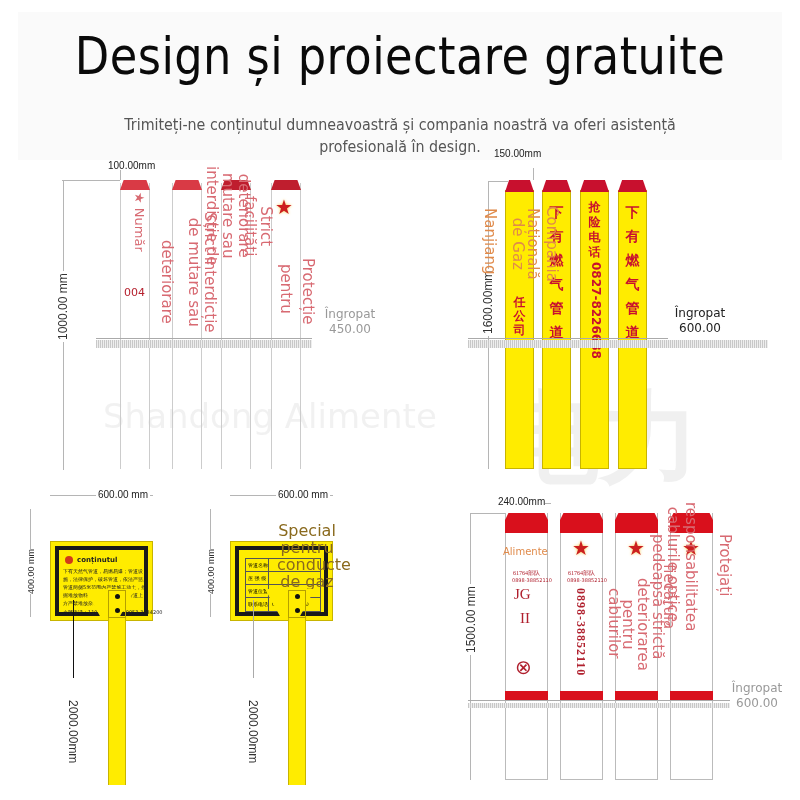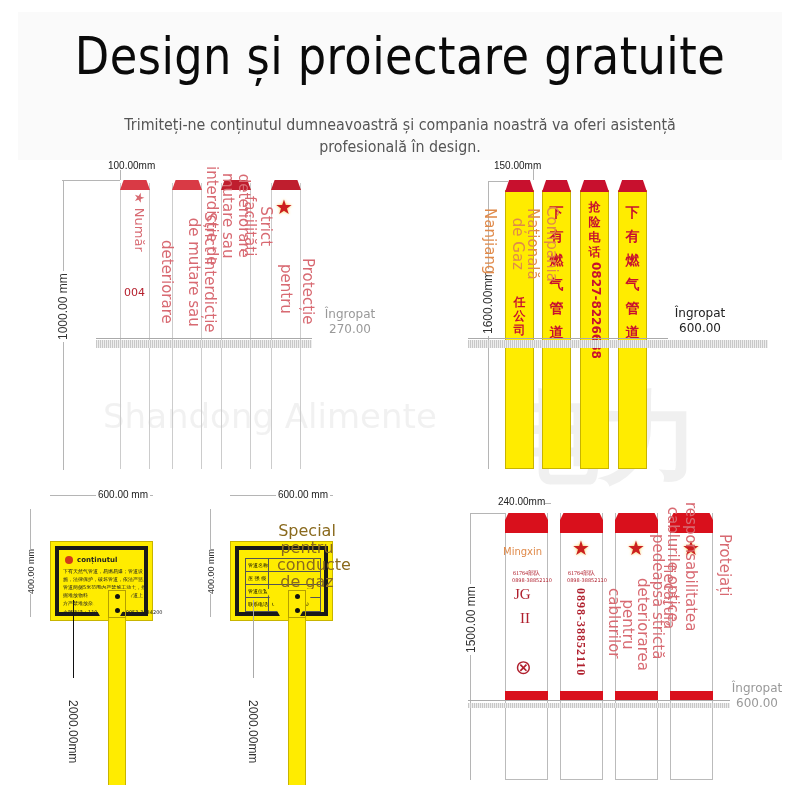--- a/index.html
+++ b/index.html
@@ -92,26 +92,26 @@
 interdicție de</div>
   <div class="vt" style="left:274px;top:196px;">Strict
 facilități</div>
   <div class="vt" style="left:294px;top:264px;">pentru</div>
   <div class="vt" style="left:316px;top:258px;">Protecție</div>
 
   <div class="ground-line" style="left:96px;top:338px;width:216px;"></div>
   <div class="ground" style="left:96px;top:340px;width:216px;"></div>
   <div class="buried" style="left:318px;top:307px;width:64px;">
     <div>Îngropat</div>
-    <div>270.00</div>
-  </div>
-</div>
-
-<div>
-  <div class="dim-text" style="left:494px;top:160px;">150.00mm</div>
+    <div>450.00</div>
+  </div>
+</div>
+
+<div>
+  <div class="dim-text" style="left:494px;top:148px;">150.00mm</div>
   <div class="dim-line" style="left:488px;top:181px;width:1px;height:288px;"></div>
   <div class="dim-line" style="left:488px;top:181px;width:20px;height:1px;"></div>
   <div class="dim-line" style="left:533px;top:168px;width:1px;height:12px;"></div>
   <div class="dim-v" style="left:481px;top:336px;background:#fff;padding:0 2px;">1600.00mm</div>
 
   <div class="postY" style="left:505px;top:190px;width:29px;height:279px;"></div>
   <div class="capY" style="left:505px;top:180px;width:29px;"></div>
   <div class="postY" style="left:542px;top:190px;width:29px;height:279px;"></div>
   <div class="capY" style="left:542px;top:180px;width:29px;"></div>
   <div class="postY" style="left:580px;top:190px;width:29px;height:279px;"></div>
@@ -229,21 +229,21 @@
   <div class="postW" style="left:560px;top:513px;width:43px;height:267px;border-bottom:1px solid #bbb;"></div>
   <div class="capW" style="left:560px;top:513px;width:43px;"></div>
   <div class="bandW" style="left:560px;top:691px;width:43px;"></div>
   <div class="postW" style="left:615px;top:513px;width:43px;height:267px;border-bottom:1px solid #bbb;"></div>
   <div class="capW" style="left:615px;top:513px;width:43px;"></div>
   <div class="bandW" style="left:615px;top:691px;width:43px;"></div>
   <div class="postW" style="left:670px;top:513px;width:43px;height:267px;border-bottom:1px solid #bbb;"></div>
   <div class="capW" style="left:670px;top:513px;width:43px;"></div>
   <div class="bandW" style="left:670px;top:691px;width:43px;"></div>
 
-  <div class="abs" style="left:503px;top:546px;font-size:10px;color:#e08a4a;">Mingxin</div>
+  <div class="abs" style="left:503px;top:546px;font-size:10px;color:#e08a4a;">Alimente</div>
   <div class="abs" style="left:513px;top:569px;font-size:6px;color:#b0202e;font-family:'Liberation Serif',serif;">61764部队</div>
   <div class="abs" style="left:512px;top:577px;font-size:5px;color:#b0202e;">0898-38852110</div>
   <div class="abs" style="left:514px;top:586px;font-size:15px;color:#b0202e;font-family:'Liberation Serif',serif;">JG</div>
   <div class="abs" style="left:520px;top:610px;font-size:15px;color:#b0202e;font-family:'Liberation Serif',serif;">II</div>
   <div class="abs" style="left:515px;top:655px;font-size:20px;color:#b0202e;">⊗</div>
 
   <div class="star" style="left:572px;top:538px;">★</div>
   <div class="abs" style="left:568px;top:569px;font-size:6px;color:#b0202e;font-family:'Liberation Serif',serif;">61764部队</div>
   <div class="abs" style="left:567px;top:577px;font-size:5px;color:#b0202e;">0898-38852110</div>
   <div class="abs" style="left:588px;top:588px;font-size:12px;font-weight:bold;color:#b0202e;transform:rotate(90deg);transform-origin:left top;white-space:nowrap;font-family:'Liberation Serif',serif;letter-spacing:1px;">0898-38852110</div>

